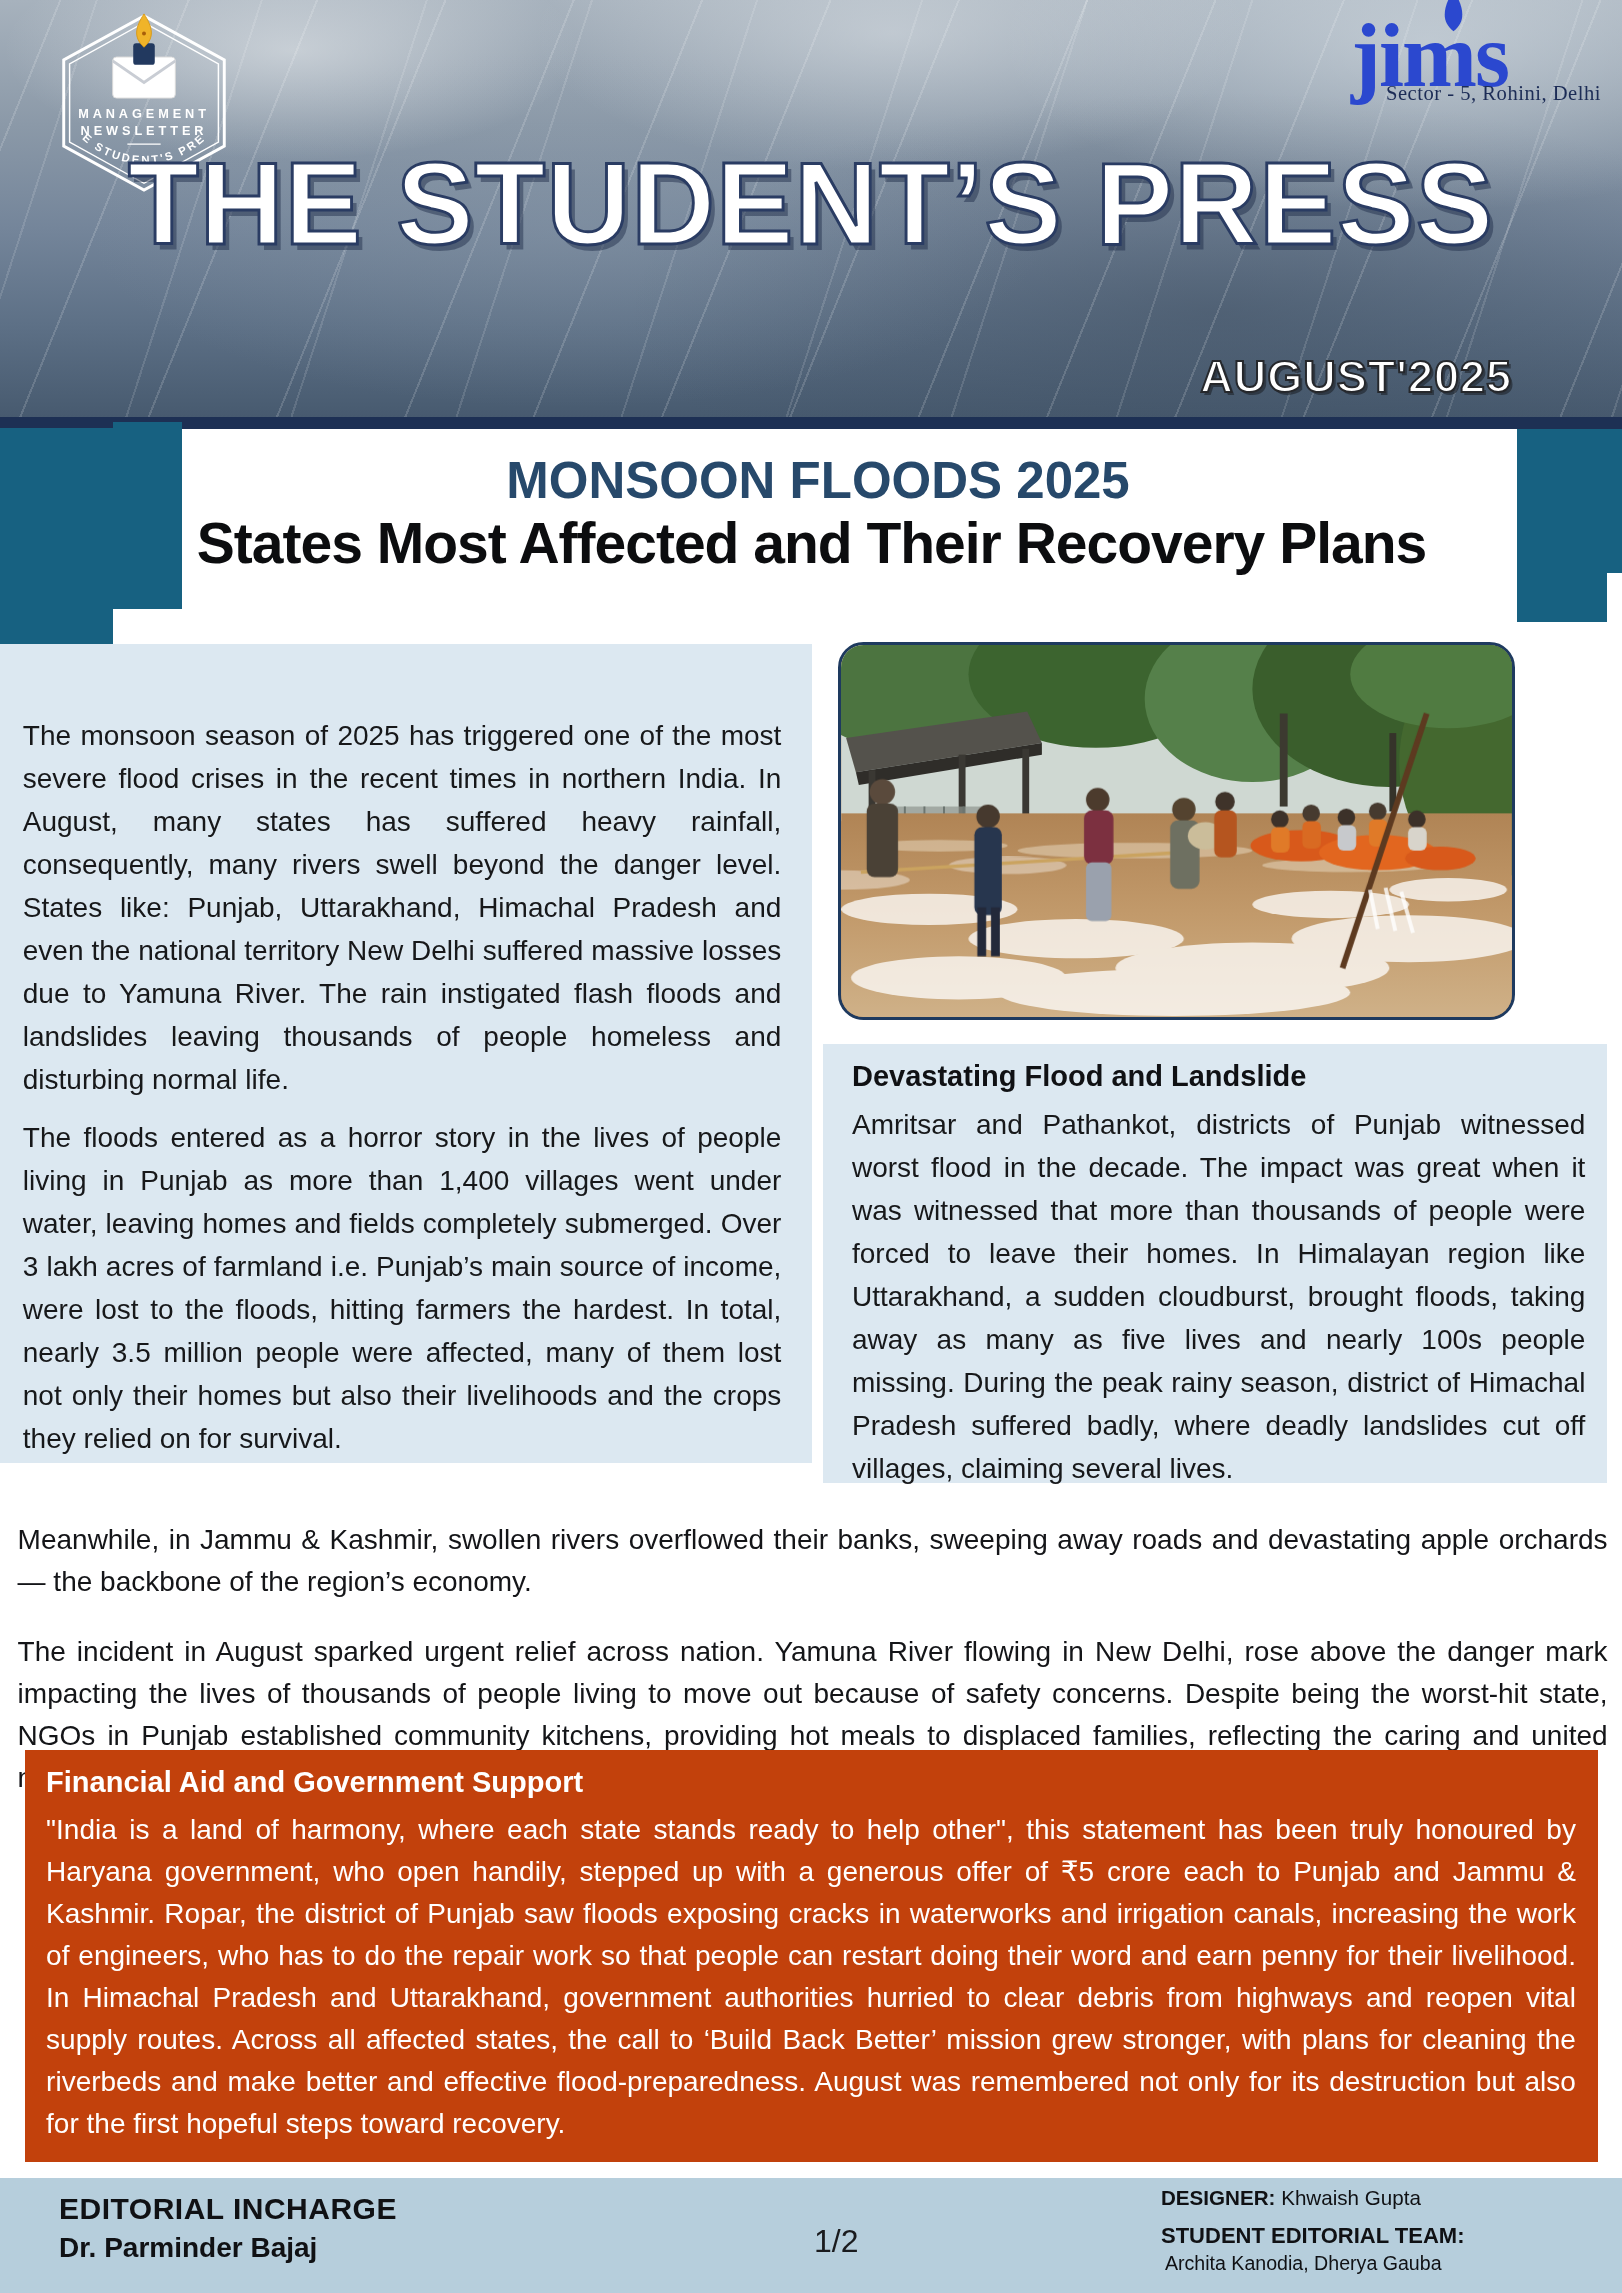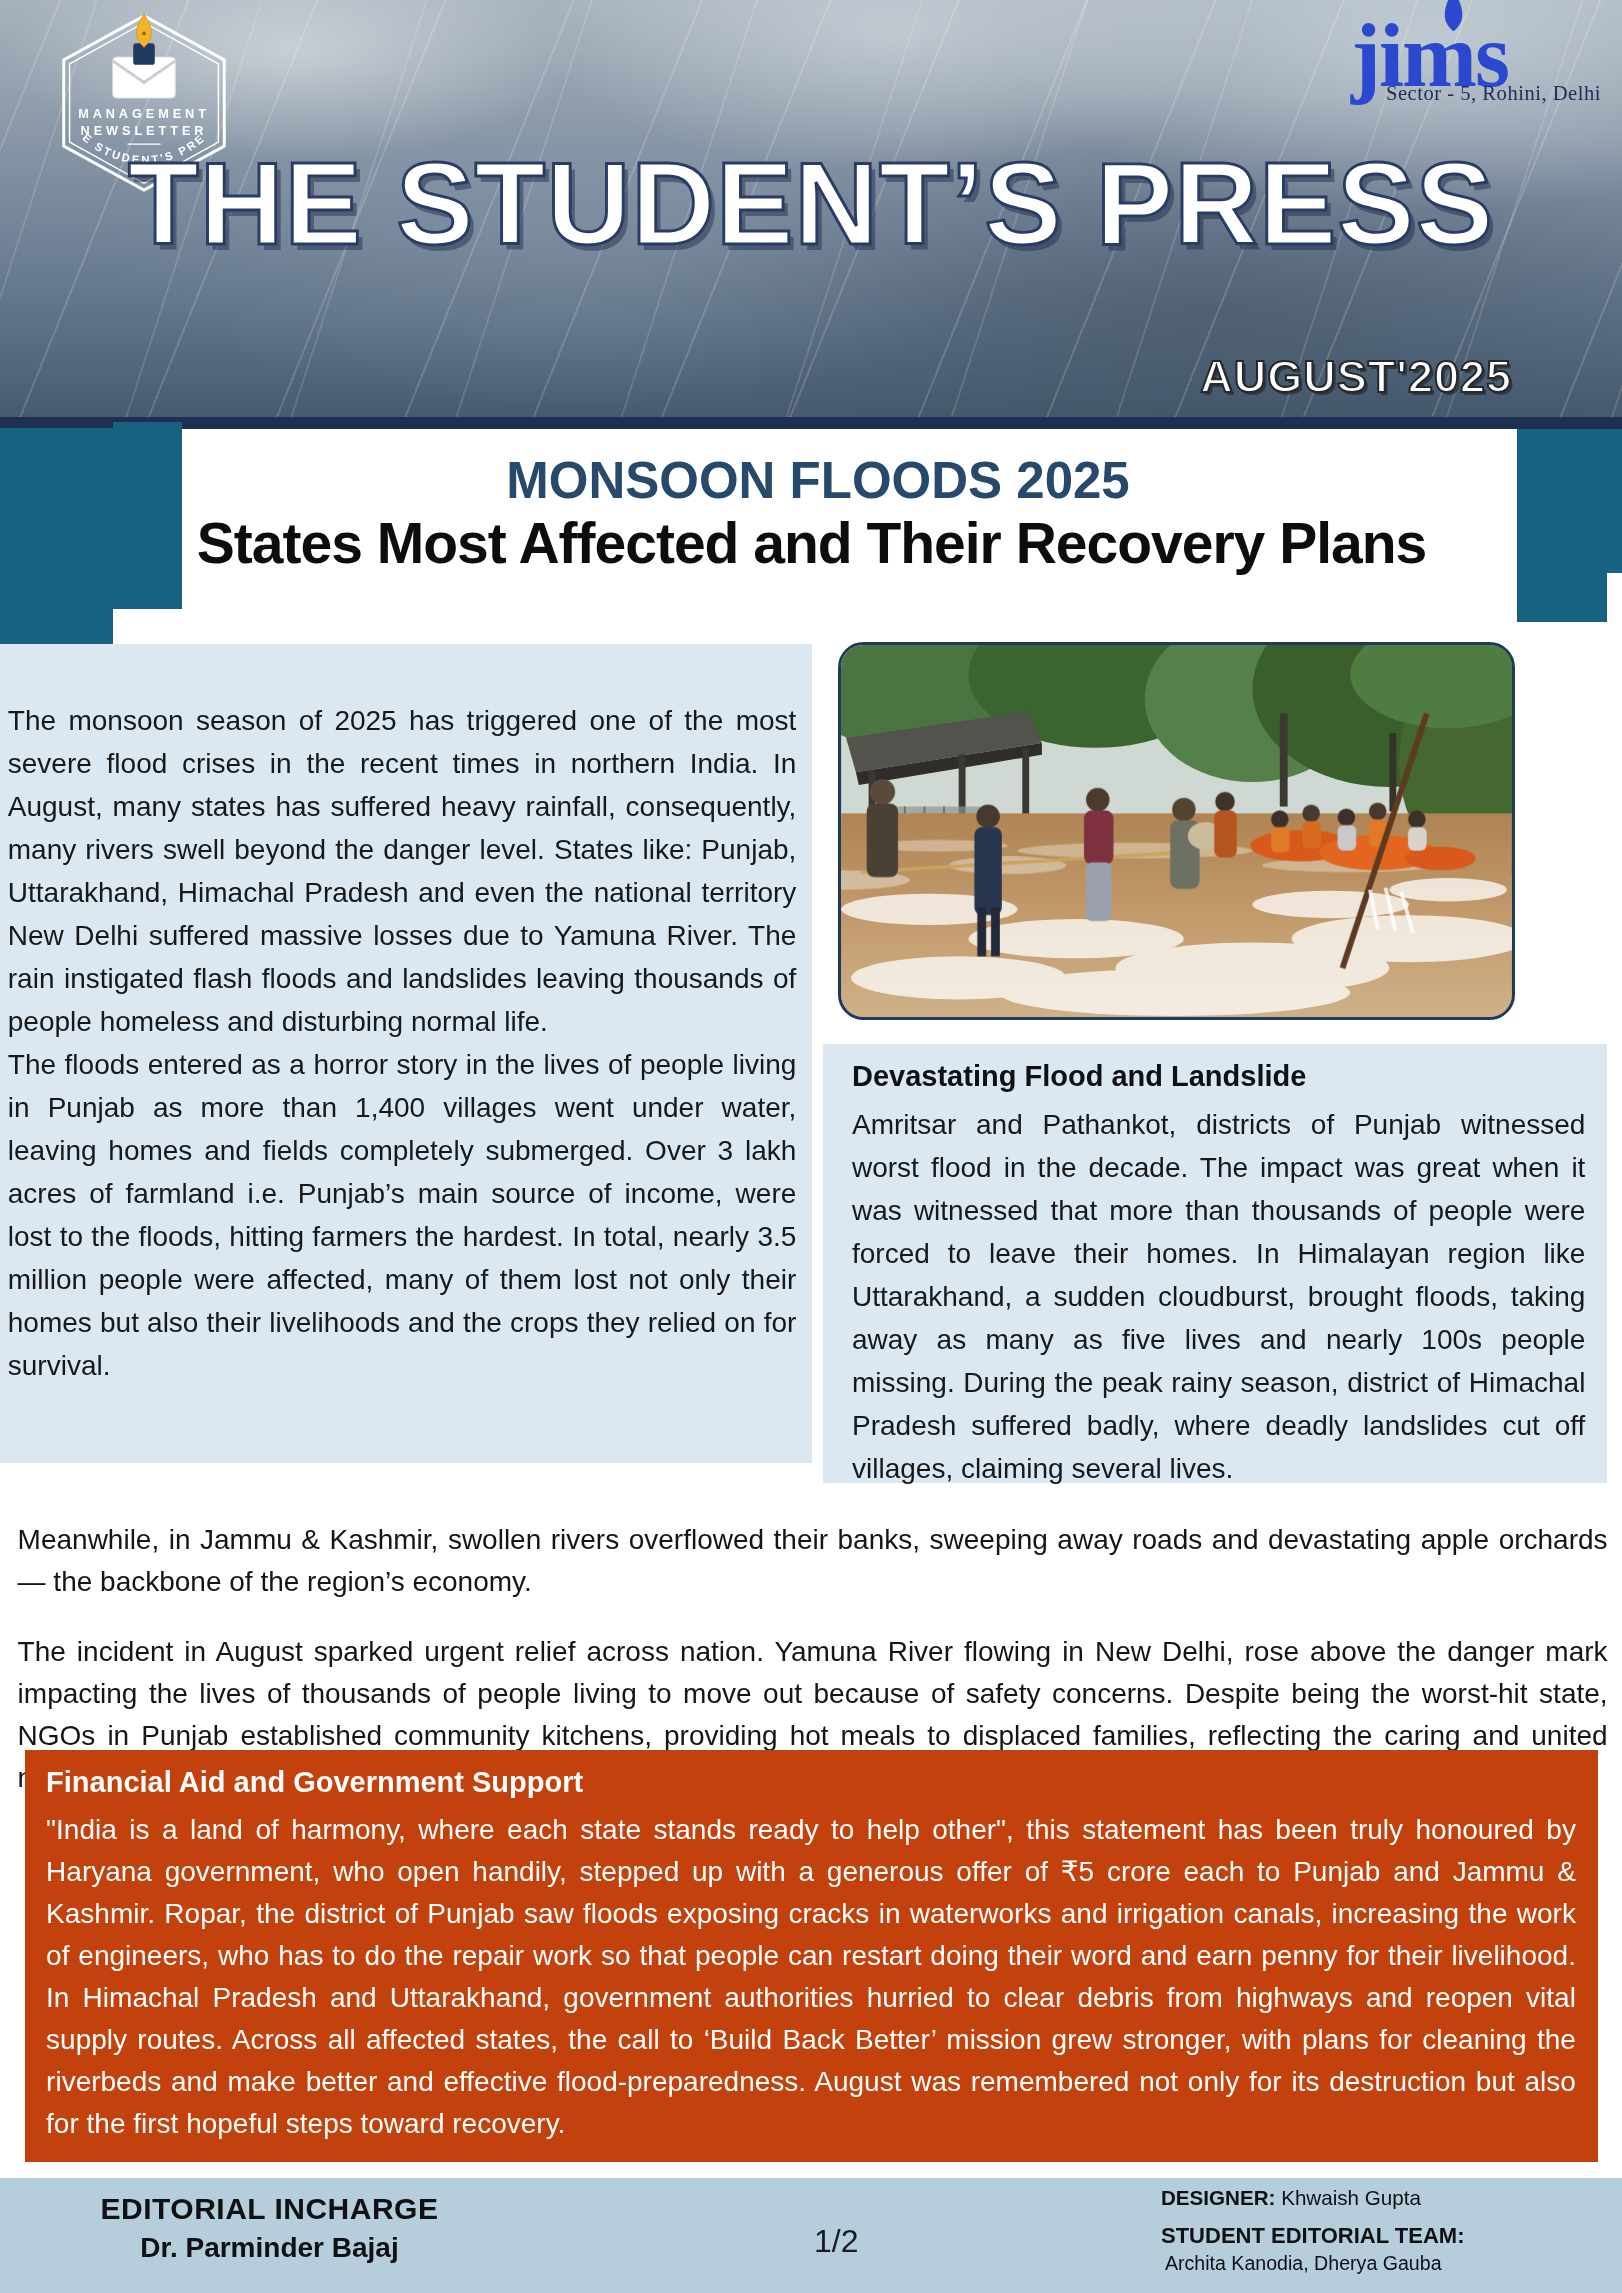--- a/index.html
+++ b/index.html
@@ -45,41 +45,41 @@
   #kicker{position:absolute;left:127px;top:451px;width:1382px;text-align:center;
       font-size:51px;font-weight:800;color:#27496b;letter-spacing:0;}
   #headline{position:absolute;left:59px;top:510px;width:1505px;text-align:center;
       font-size:57px;font-weight:700;color:#0c0d0f;letter-spacing:-1px;white-space:nowrap;}
 
   
   .panel{position:absolute;background:#dce8f1;}
   #left-panel{left:0;top:644px;width:812px;height:819px;}
   #left-panel .txt{position:absolute;left:7.8px;right:15.7px;top:55px;
       font-size:28px;line-height:43px;text-align:justify;color:#17181a;}
-  .txt p{margin:0;}
+  .txt p{margin:15px;}
 
   #photo-frame{position:absolute;left:838px;top:642px;width:671px;height:372px;
       border:3.9px solid #1e3a5f;border-radius:25.5px;overflow:hidden;background:#b5895b;}
 
   #right-panel{left:823px;top:1044px;width:784px;height:439px;}
   #right-panel .ttl{position:absolute;left:29px;top:15.7px;font-size:29px;font-weight:700;color:#101114;}
   #right-panel .txt{position:absolute;left:29px;right:21.6px;top:59px;
       font-size:28px;line-height:43px;text-align:justify;color:#17181a;}
 
   #mid-text{position:absolute;left:17.6px;top:1491px;width:1590px;
       font-size:28px;line-height:42px;text-align:justify;color:#141518;}
 
   #fin-box{position:absolute;left:24.5px;top:1750px;width:1573px;height:412px;background:#c2410c;color:#ffffff;}
   #fin-box .ttl{position:absolute;left:21.6px;top:15.7px;font-size:29px;font-weight:700;}
   #fin-box .txt{position:absolute;left:21.6px;right:21.6px;top:59px;
       font-size:28px;line-height:42px;text-align:justify;}
 
   
   #footer{position:absolute;left:0;top:2178px;width:1622px;height:116px;background:#b6cedc;}
-  #f-left{position:absolute;left:59px;top:13.7px;width:421px;text-align:center;color:#101114;}
+  #f-left{position:absolute;left:59px;top:13.7px;width:421px;text-align:left;color:#101114;}
   #f-left .lbl{font-size:30px;font-weight:700;letter-spacing:0.5px;}
   #f-left .name{font-size:28px;margin-top:6px;font-weight:bold;}
   #f-page{position:absolute;left:814px;top:45px;font-size:32px;color:#1a1b1e;}
   #f-right{position:absolute;left:1161px;top:7.8px;color:#101114;}
   #f-right .row1{font-size:20.6px;}
   #f-right .row2{font-size:22px;margin-top:13.7px;}
   #f-right .row3{font-size:19.6px;margin-top:2.9px;padding-left:3.9px;}
   #f-right b{font-weight:700;}
 </style>
 </head>

